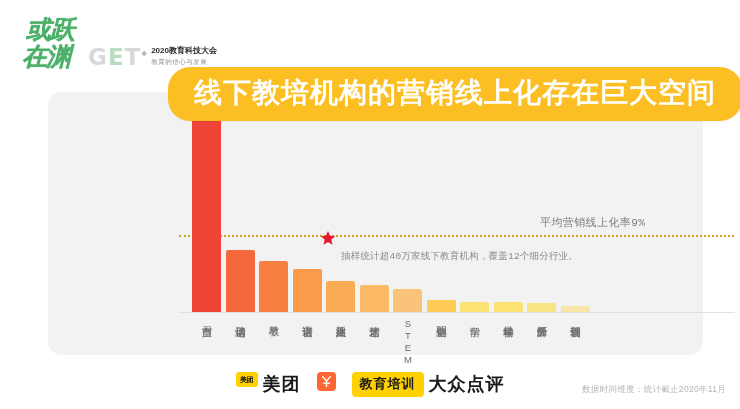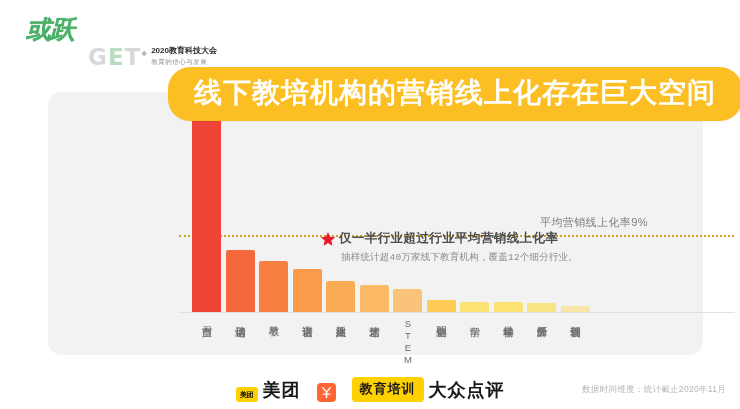--- a/index.html
+++ b/index.html
@@ -66,60 +66,61 @@
   
   #xlabels{position:absolute;left:142px;width:402px;display:flex;}
   .xl-slot{flex:1 1 0;display:flex;justify-content:center;}
   .xl{font-size:10.5px;color:#6b6b6b;letter-spacing:0px;line-height:11.5px;
     writing-mode:vertical-rl;text-orientation:upright;white-space:nowrap;
     font-family:"Liberation Sans","DejaVu Sans",sans-serif;}
   .xl.latin{writing-mode:vertical-rl;text-orientation:upright;letter-spacing:1px;font-size:9.5px;}
 
   
   #footer{position:absolute;left:0;top:372px;width:740px;height:30px;
-    display:flex;align-items:flex-end;justify-content:center;}
+    display:flex;align-items:flex-start;justify-content:center;}
   #mt-logo{width:22px;height:15px;background:#ffd100;border-radius:3px;
     display:flex;align-items:center;justify-content:center;
     font-size:7px;font-weight:bold;color:#111;letter-spacing:-.5px;}
   #mt-name{font-size:18px;font-weight:bold;color:#1a1a1a;margin-left:5px;letter-spacing:1px;}
   #dp-icon{width:19px;height:19px;background:#ff6633;border-radius:4px;margin-left:16px;
     display:flex;align-items:center;justify-content:center;}
   #dp-name{font-size:18px;font-weight:bold;color:#1a1a1a;margin-left:5px;letter-spacing:1px;}
   #edu-badge{margin-left:16px;background:#ffd100;border-radius:4px;padding:3px 8px 4px;
     font-size:13px;font-weight:bold;color:#1a1a1a;letter-spacing:1px;}
 
   
   #note{position:absolute;right:14px;top:384px;font-size:8.5px;color:#b5b5b5;
     letter-spacing:.3px;white-space:nowrap;}
 </style>
 </head>
 <body>
 
 <div id="logo-block">
   <div id="logo-cal">
     <span class="l1">或跃</span>
+    <span class="l2">在渊</span>
   </div>
   <div id="get-wrap">
     <div id="get-mark">
       G<span class="o">E</span>T<span id="get-sup">※</span>
     </div>
     <div id="get-text">
       <div class="t1">2020教育科技大会</div>
       <div class="t2">教育的信心与发展</div>
     </div>
   </div>
 </div>
 
 <div id="card">
   <div id="chart">
 
     <div id="baseline" style="top: 220px;"></div>
 
     <div id="avg-line" style="top: 142.75px;"></div>
-    <div id="avg-label" style="left: 492px; top: 122.75px;">平均营销线上化率9%</div>
+    <div id="avg-label" style="left: 492px; top: 122.75px; font-family: Liberation Mono, monospace;">平均营销线上化率9%</div>
 
     <div id="plot">
       <div id="bars">
           <div class="bar-slot">
             <div class="bar" title="自习室 23.5%" style="height: 201.708px; background: rgb(239, 68, 56);"></div>
           </div>
           <div class="bar-slot">
             <div class="bar" title="运动培训 7.2%" style="height: 61.8px; background: rgb(245, 104, 60);"></div>
           </div>
           <div class="bar-slot">
@@ -193,21 +194,20 @@
           <div class="xl">驾驶培训</div>
         </div>
       </div>
   </div>
 
   <div id="annot">
     <div id="annot-row1">
       <svg class="star" viewBox="0 0 24 24">
         <polygon points="12,1.5 15.1,8.6 22.8,9.3 17,14.4 18.7,22 12,18 5.3,22 7,14.4 1.2,9.3 8.9,8.6" fill="#e8192c"></polygon>
       </svg>
-      <div id="annot-h">仅一半行业超过行业平均营销线上化率</div>
     </div>
     <div id="annot-sub">抽样统计超40万家线下教育机构，覆盖12个细分行业。</div>
   </div>
 </div>
 
 <div id="title-pill">
   <span>线下教培机构的营销线上化存在巨大空间</span>
 </div>
 
 <div id="footer">

